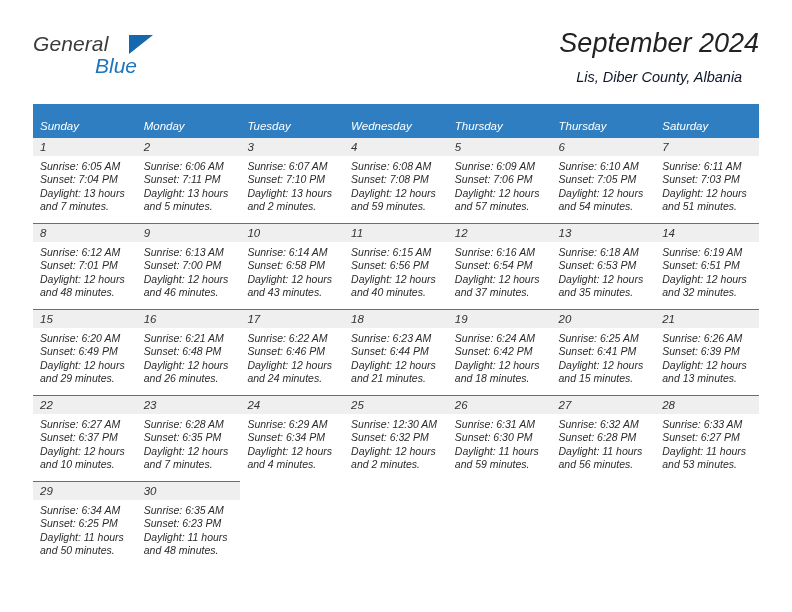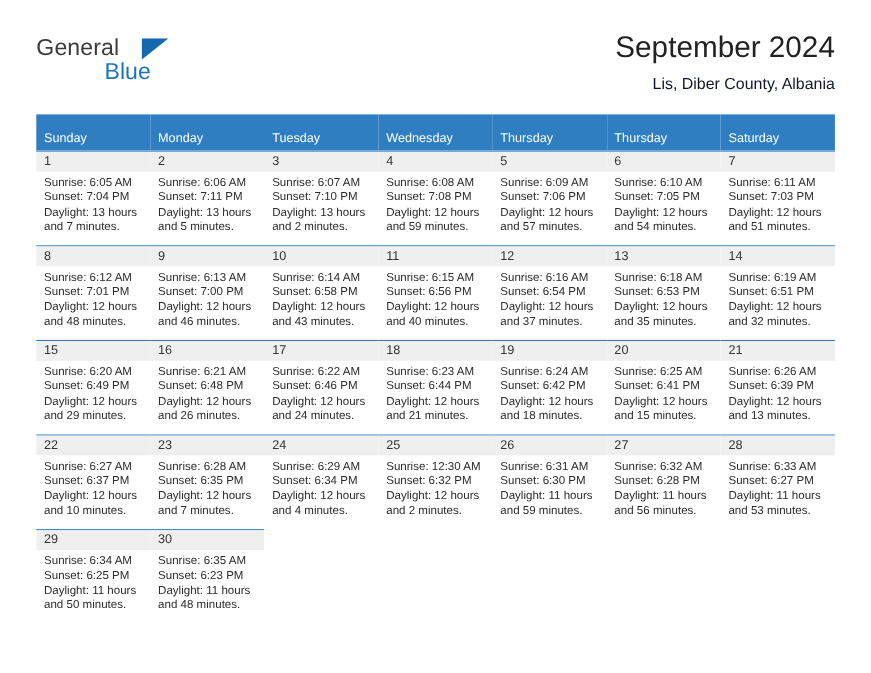--- a/index.html
+++ b/index.html
@@ -12,20 +12,21 @@
     height: 612px;
     font-family: "Liberation Sans", sans-serif;
     color: #222222;
     overflow: hidden;
   }
   .page {
     position: relative;
     width: 792px;
     height: 526px;
     box-sizing: border-box;
+    font-style: italic;
   }
 
   
   .header {
     position: absolute;
     left: 33px;
     top: 26px;
     right: 33px;
     height: 70px;
   }
@@ -60,21 +61,21 @@
     width: 0;
     height: 0;
     border-left: 24px solid #1567ae;
     border-bottom: 19px solid transparent;
   }
 
   .title-block {
     position: absolute;
     right: 0;
     top: 0;
-    text-align: right;
+    text-align: center;
   }
   .cal-title {
     font-size: 27px;
     font-weight: normal;
     color: #222222;
     line-height: 34px;
     white-space: nowrap;
   }
   .cal-subtitle {
     font-size: 14.5px;

